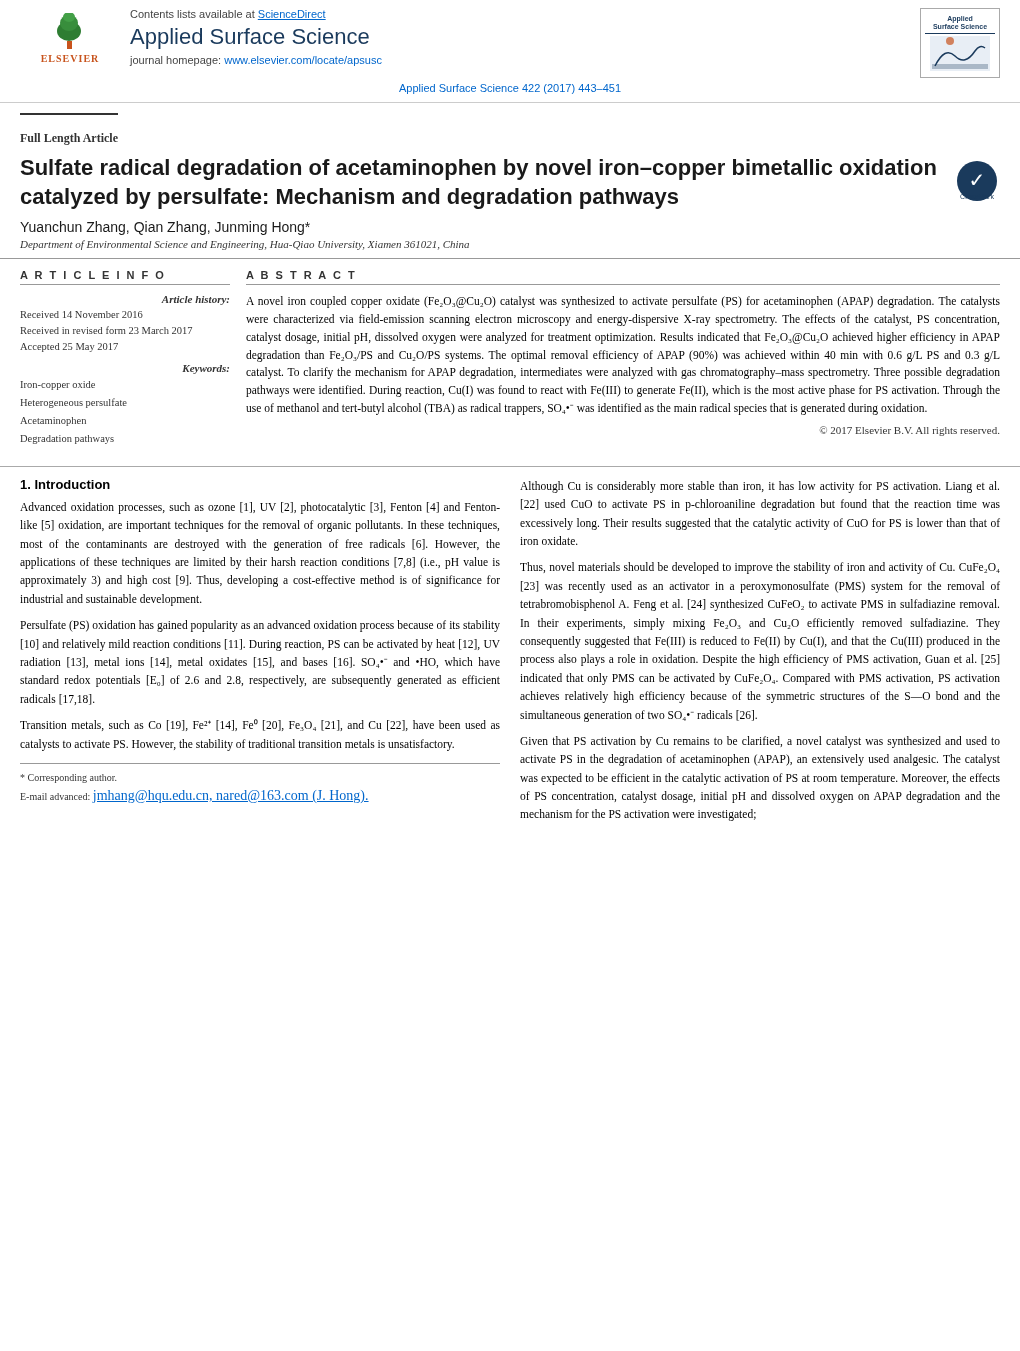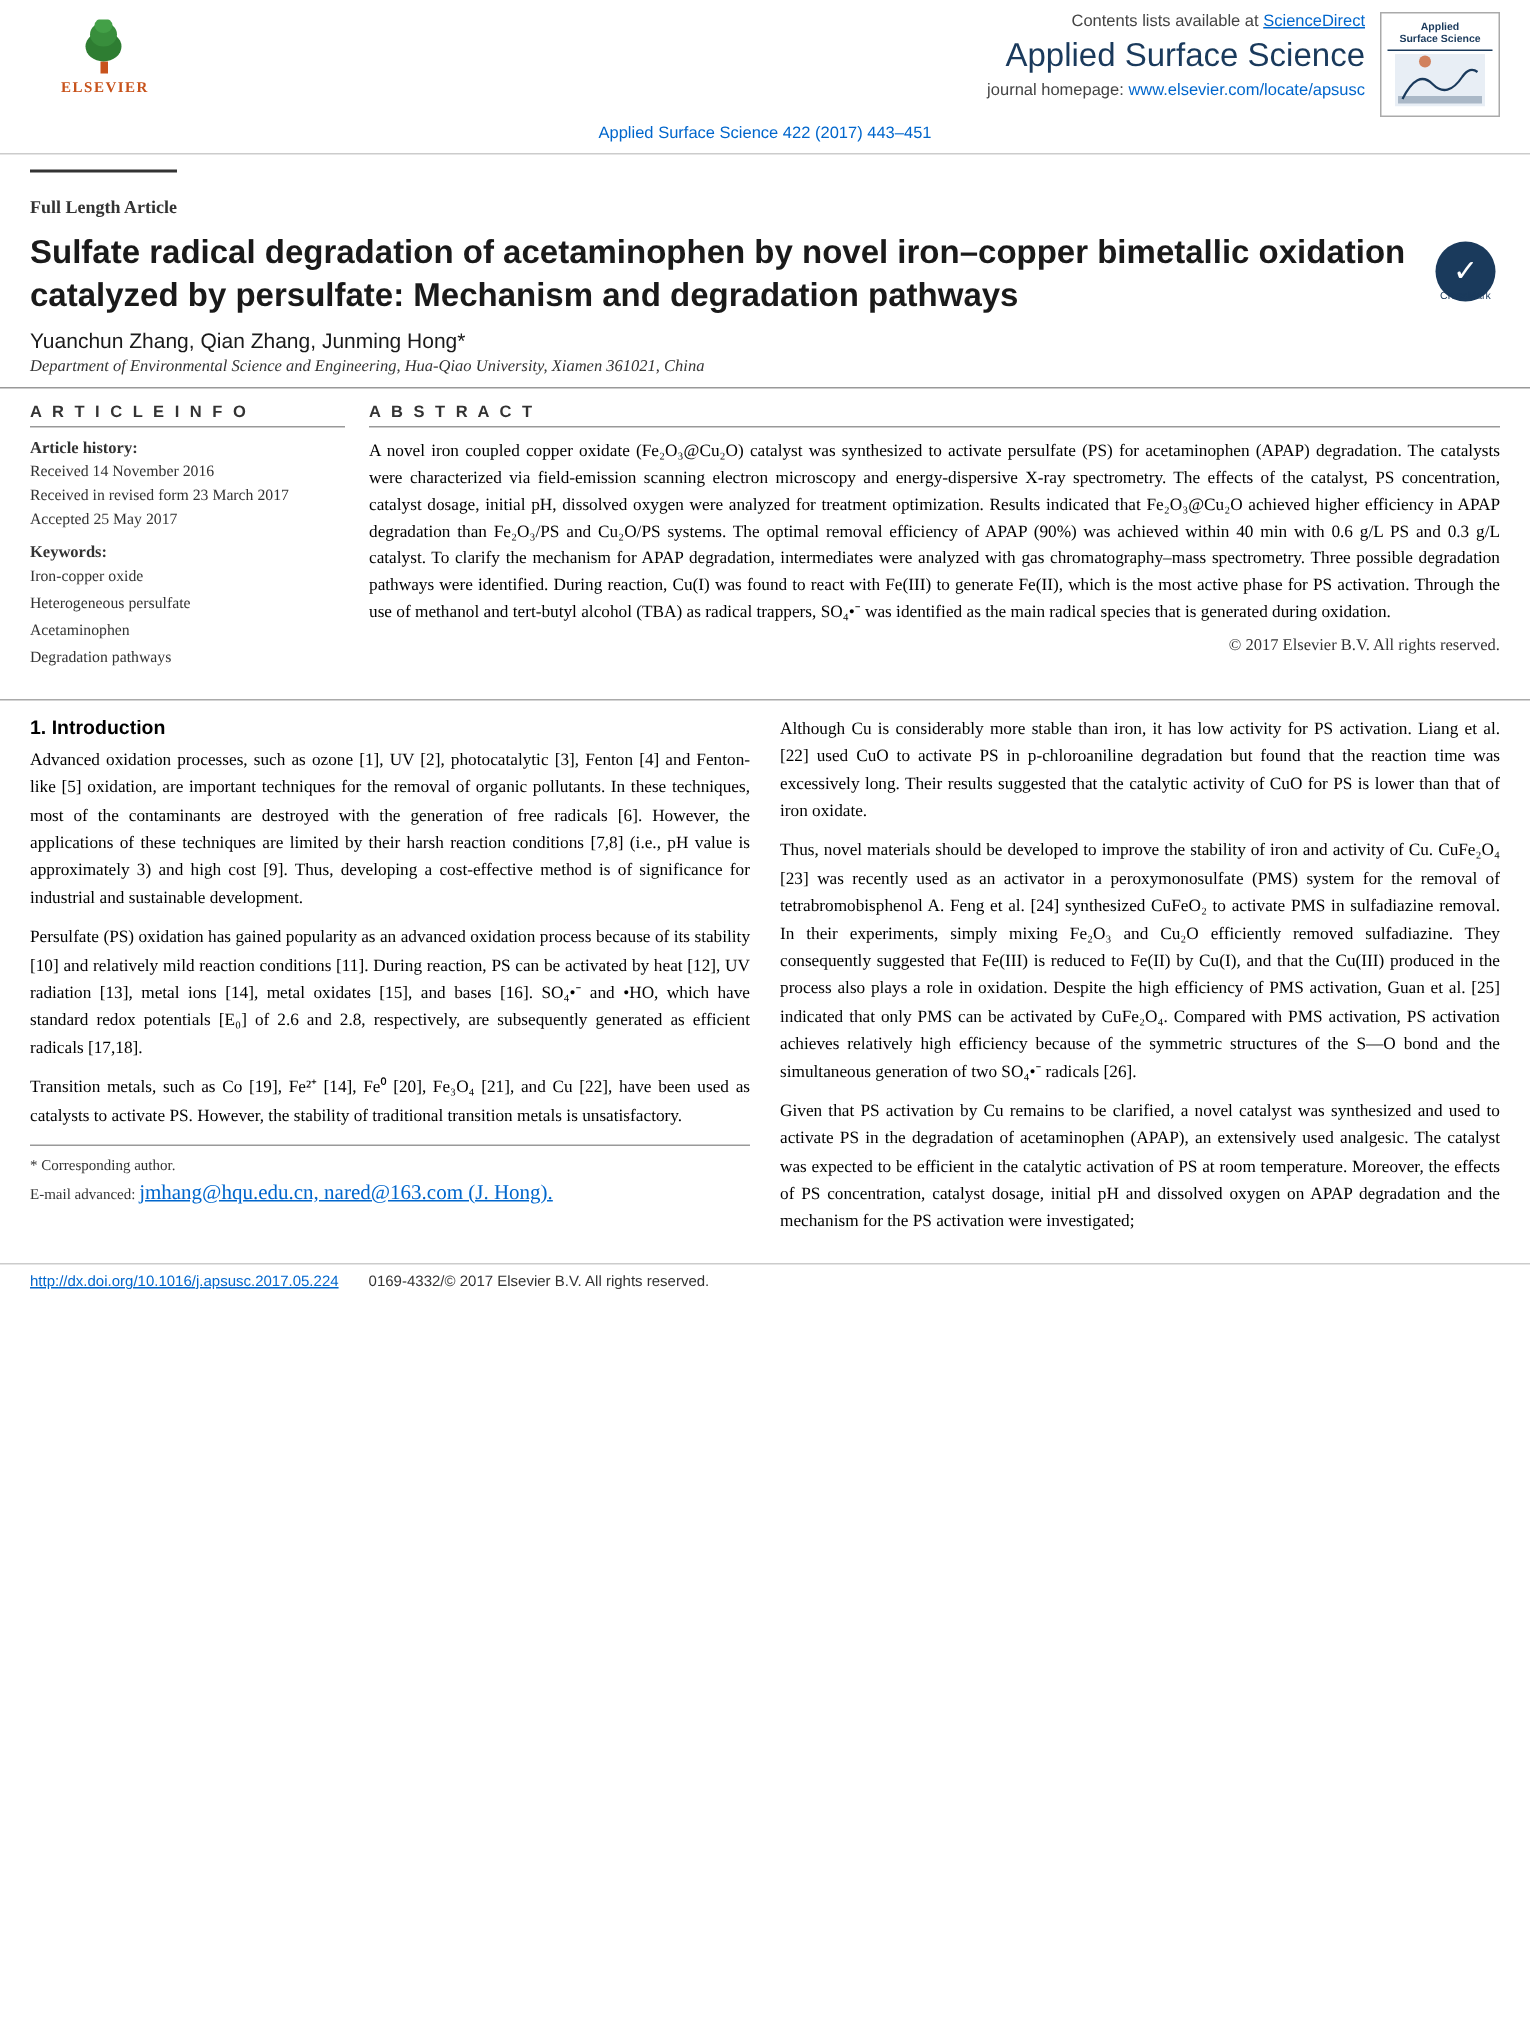--- a/index.html
+++ b/index.html
@@ -45,21 +45,21 @@
     }
     .elsevier-text {
       font-size: 10px;
       color: #c8531c;
       font-weight: bold;
       letter-spacing: 1px;
       margin-top: 2px;
     }
     .header-center {
       flex: 1;
-      text-align: right;
+      text-align: left;
       padding: 0 10px;
     }
     .contents-line {
       font-size: 11px;
       font-family: Arial, sans-serif;
       color: #444;
       margin-bottom: 2px;
     }
     .journal-title-header {
       font-size: 22px;
@@ -177,23 +177,25 @@
       border-bottom: 1px solid #999;
       padding-bottom: 3px;
       margin-bottom: 8px;
       font-family: Arial, sans-serif;
     }
     .info-subsection {
       margin-bottom: 8px;
     }
     .info-subsection-title {
       font-size: 11px;
+      font-style: italic;
       font-weight: bold;
       color: #333;
       margin-bottom: 2px;
+      text-align: right;
     }
     .info-line {
       font-size: 10.5px;
       color: #333;
       line-height: 1.5;
     }
     .keywords-list {
       font-size: 10.5px;
       color: #333;
       line-height: 1.7;
@@ -377,17 +379,13 @@
       </div>
 
       <div class="body-right">
         <div class="body-text">Although Cu is considerably more stable than iron, it has low activity for PS activation. Liang et al. [22] used CuO to activate PS in p-chloroaniline degradation but found that the reaction time was excessively long. Their results suggested that the catalytic activity of CuO for PS is lower than that of iron oxidate.</div>
         <div class="body-text">Thus, novel materials should be developed to improve the stability of iron and activity of Cu. CuFe₂O₄ [23] was recently used as an activator in a peroxymonosulfate (PMS) system for the removal of tetrabromobisphenol A. Feng et al. [24] synthesized CuFeO₂ to activate PMS in sulfadiazine removal. In their experiments, simply mixing Fe₂O₃ and Cu₂O efficiently removed sulfadiazine. They consequently suggested that Fe(III) is reduced to Fe(II) by Cu(I), and that the Cu(III) produced in the process also plays a role in oxidation. Despite the high efficiency of PMS activation, Guan et al. [25] indicated that only PMS can be activated by CuFe₂O₄. Compared with PMS activation, PS activation achieves relatively high efficiency because of the symmetric structures of the S—O bond and the simultaneous generation of two SO₄•⁻ radicals [26].</div>
         <div class="body-text">Given that PS activation by Cu remains to be clarified, a novel catalyst was synthesized and used to activate PS in the degradation of acetaminophen (APAP), an extensively used analgesic. The catalyst was expected to be efficient in the catalytic activation of PS at room temperature. Moreover, the effects of PS concentration, catalyst dosage, initial pH and dissolved oxygen on APAP degradation and the mechanism for the PS activation were investigated;</div>
       </div>
     </div>
   </div>
 
-  <div class="footer-bar">
-    <a href="#" class="footer-doi">http://dx.doi.org/10.1016/j.apsusc.2017.05.224</a>
-    <span class="footer-issn">0169-4332/© 2017 Elsevier B.V. All rights reserved.</span>
-  </div>
 </div>
 
 </body></html>

